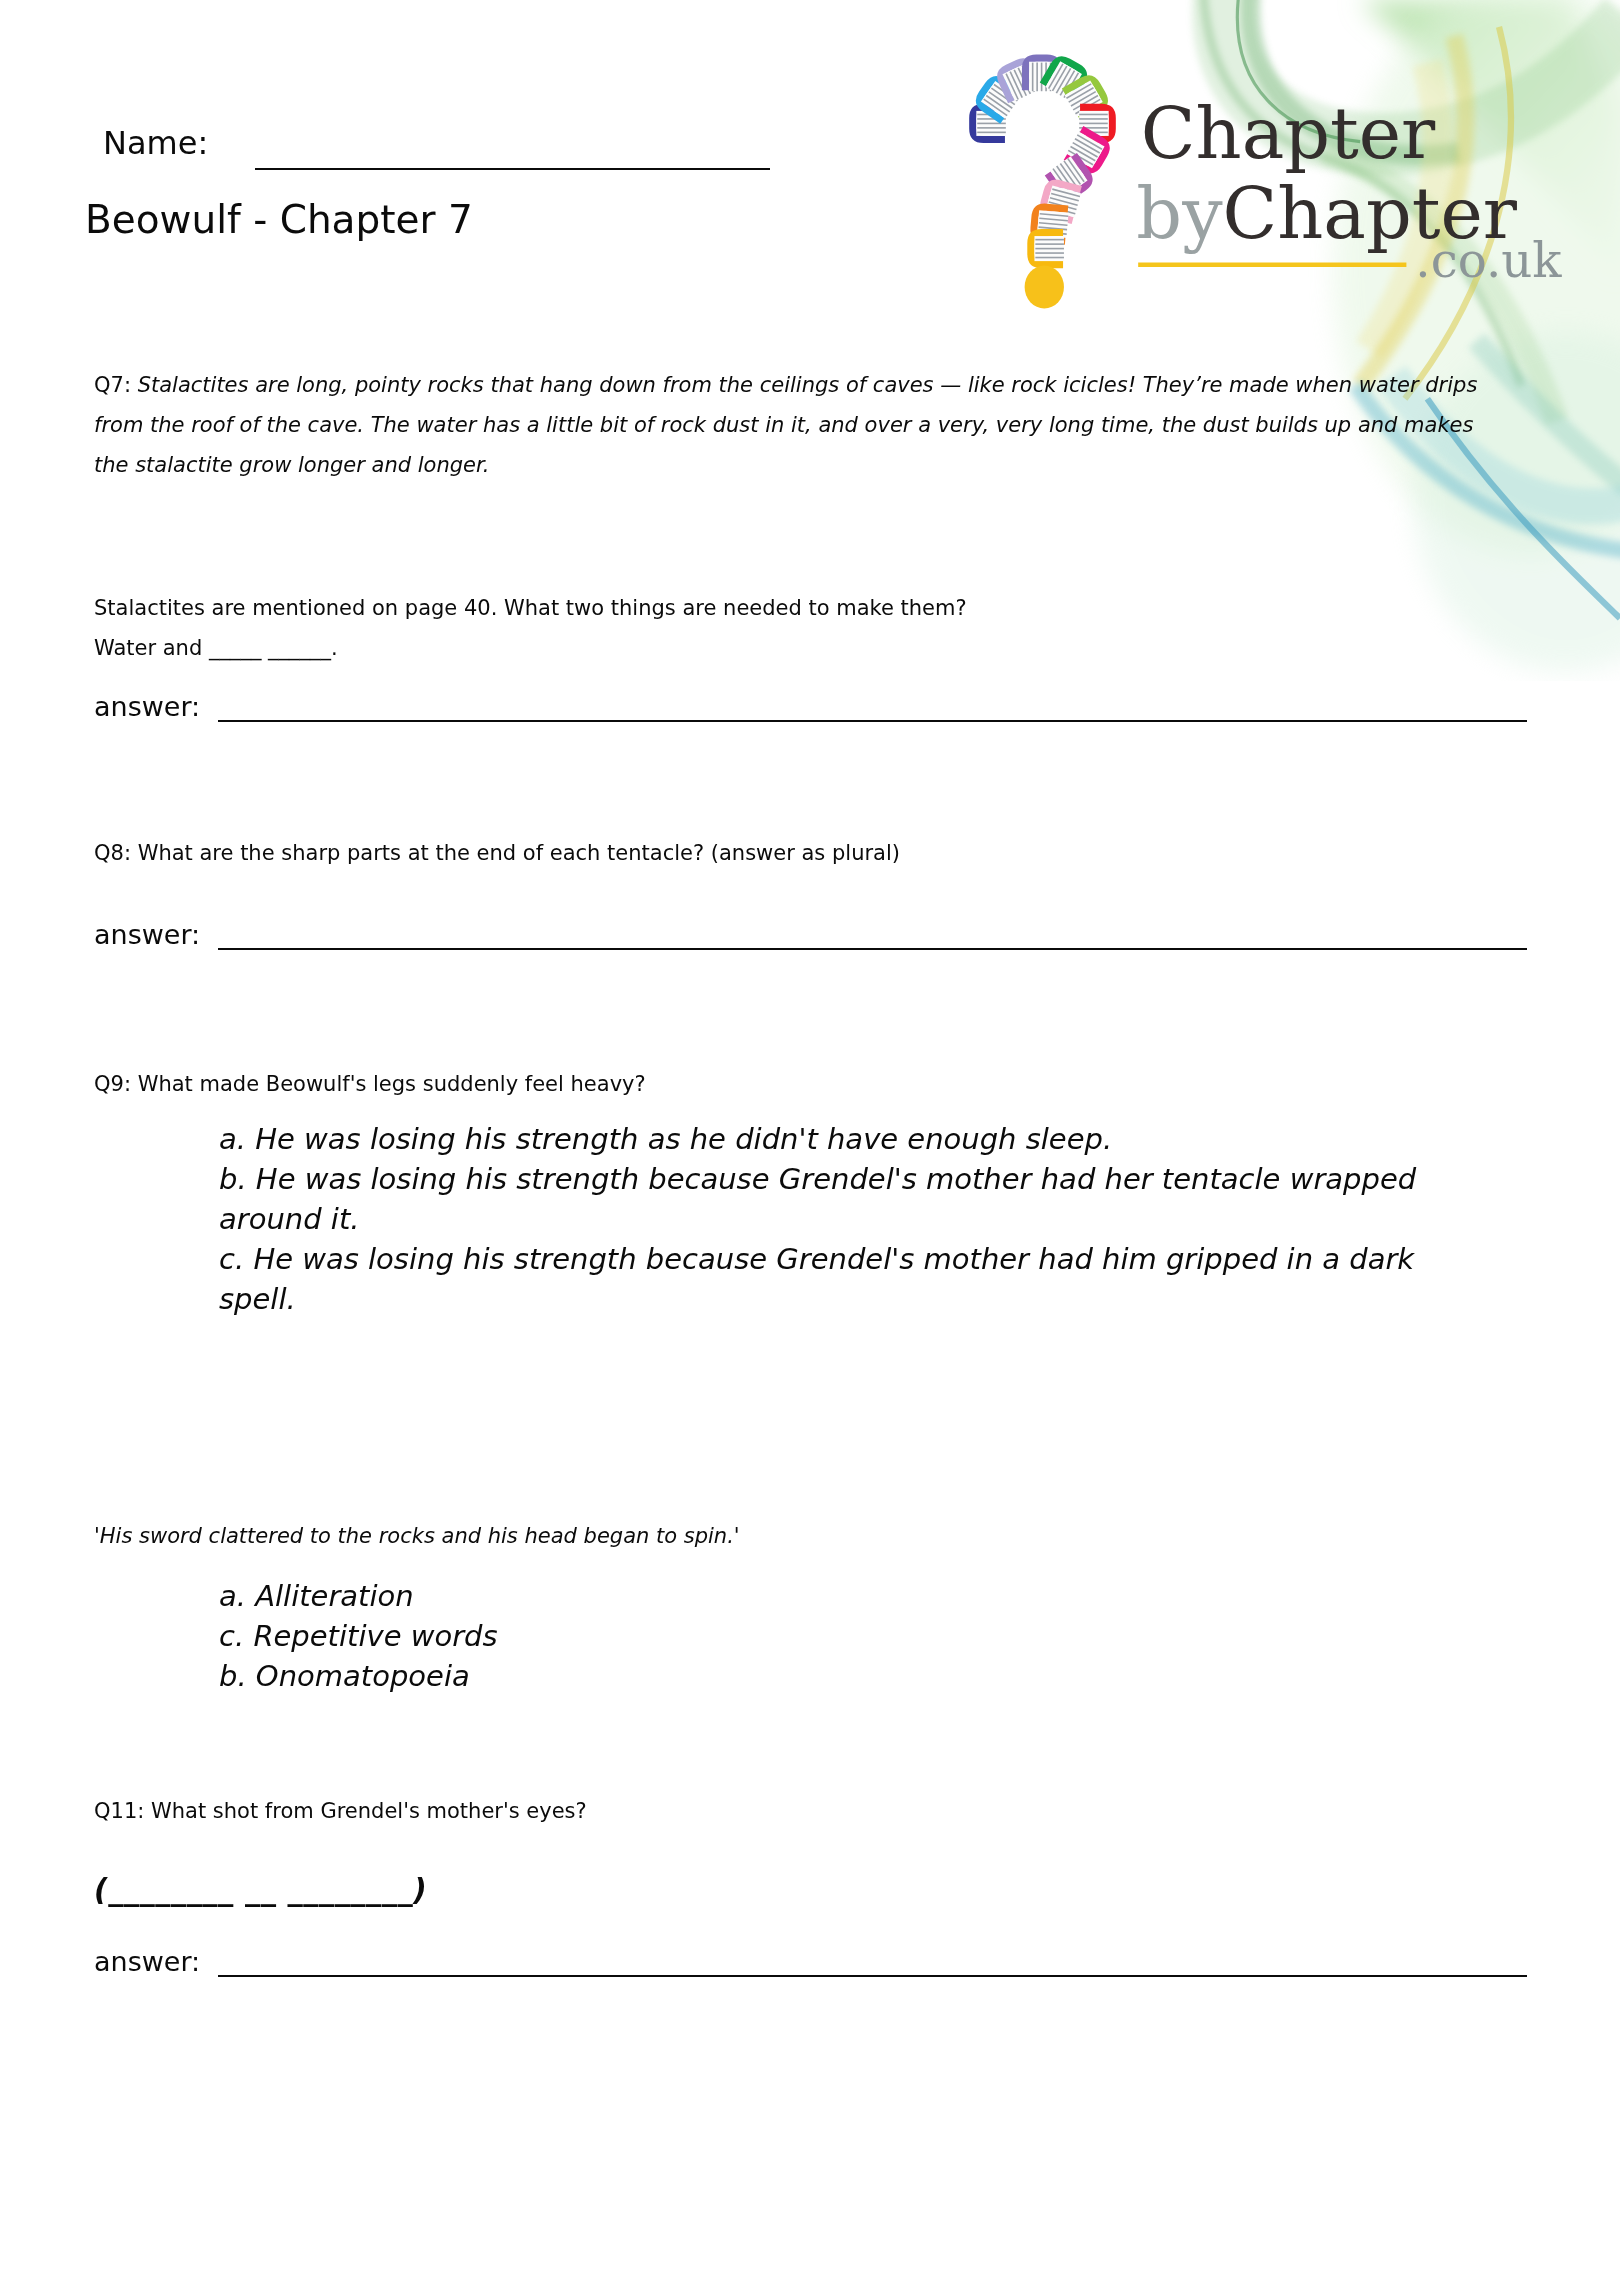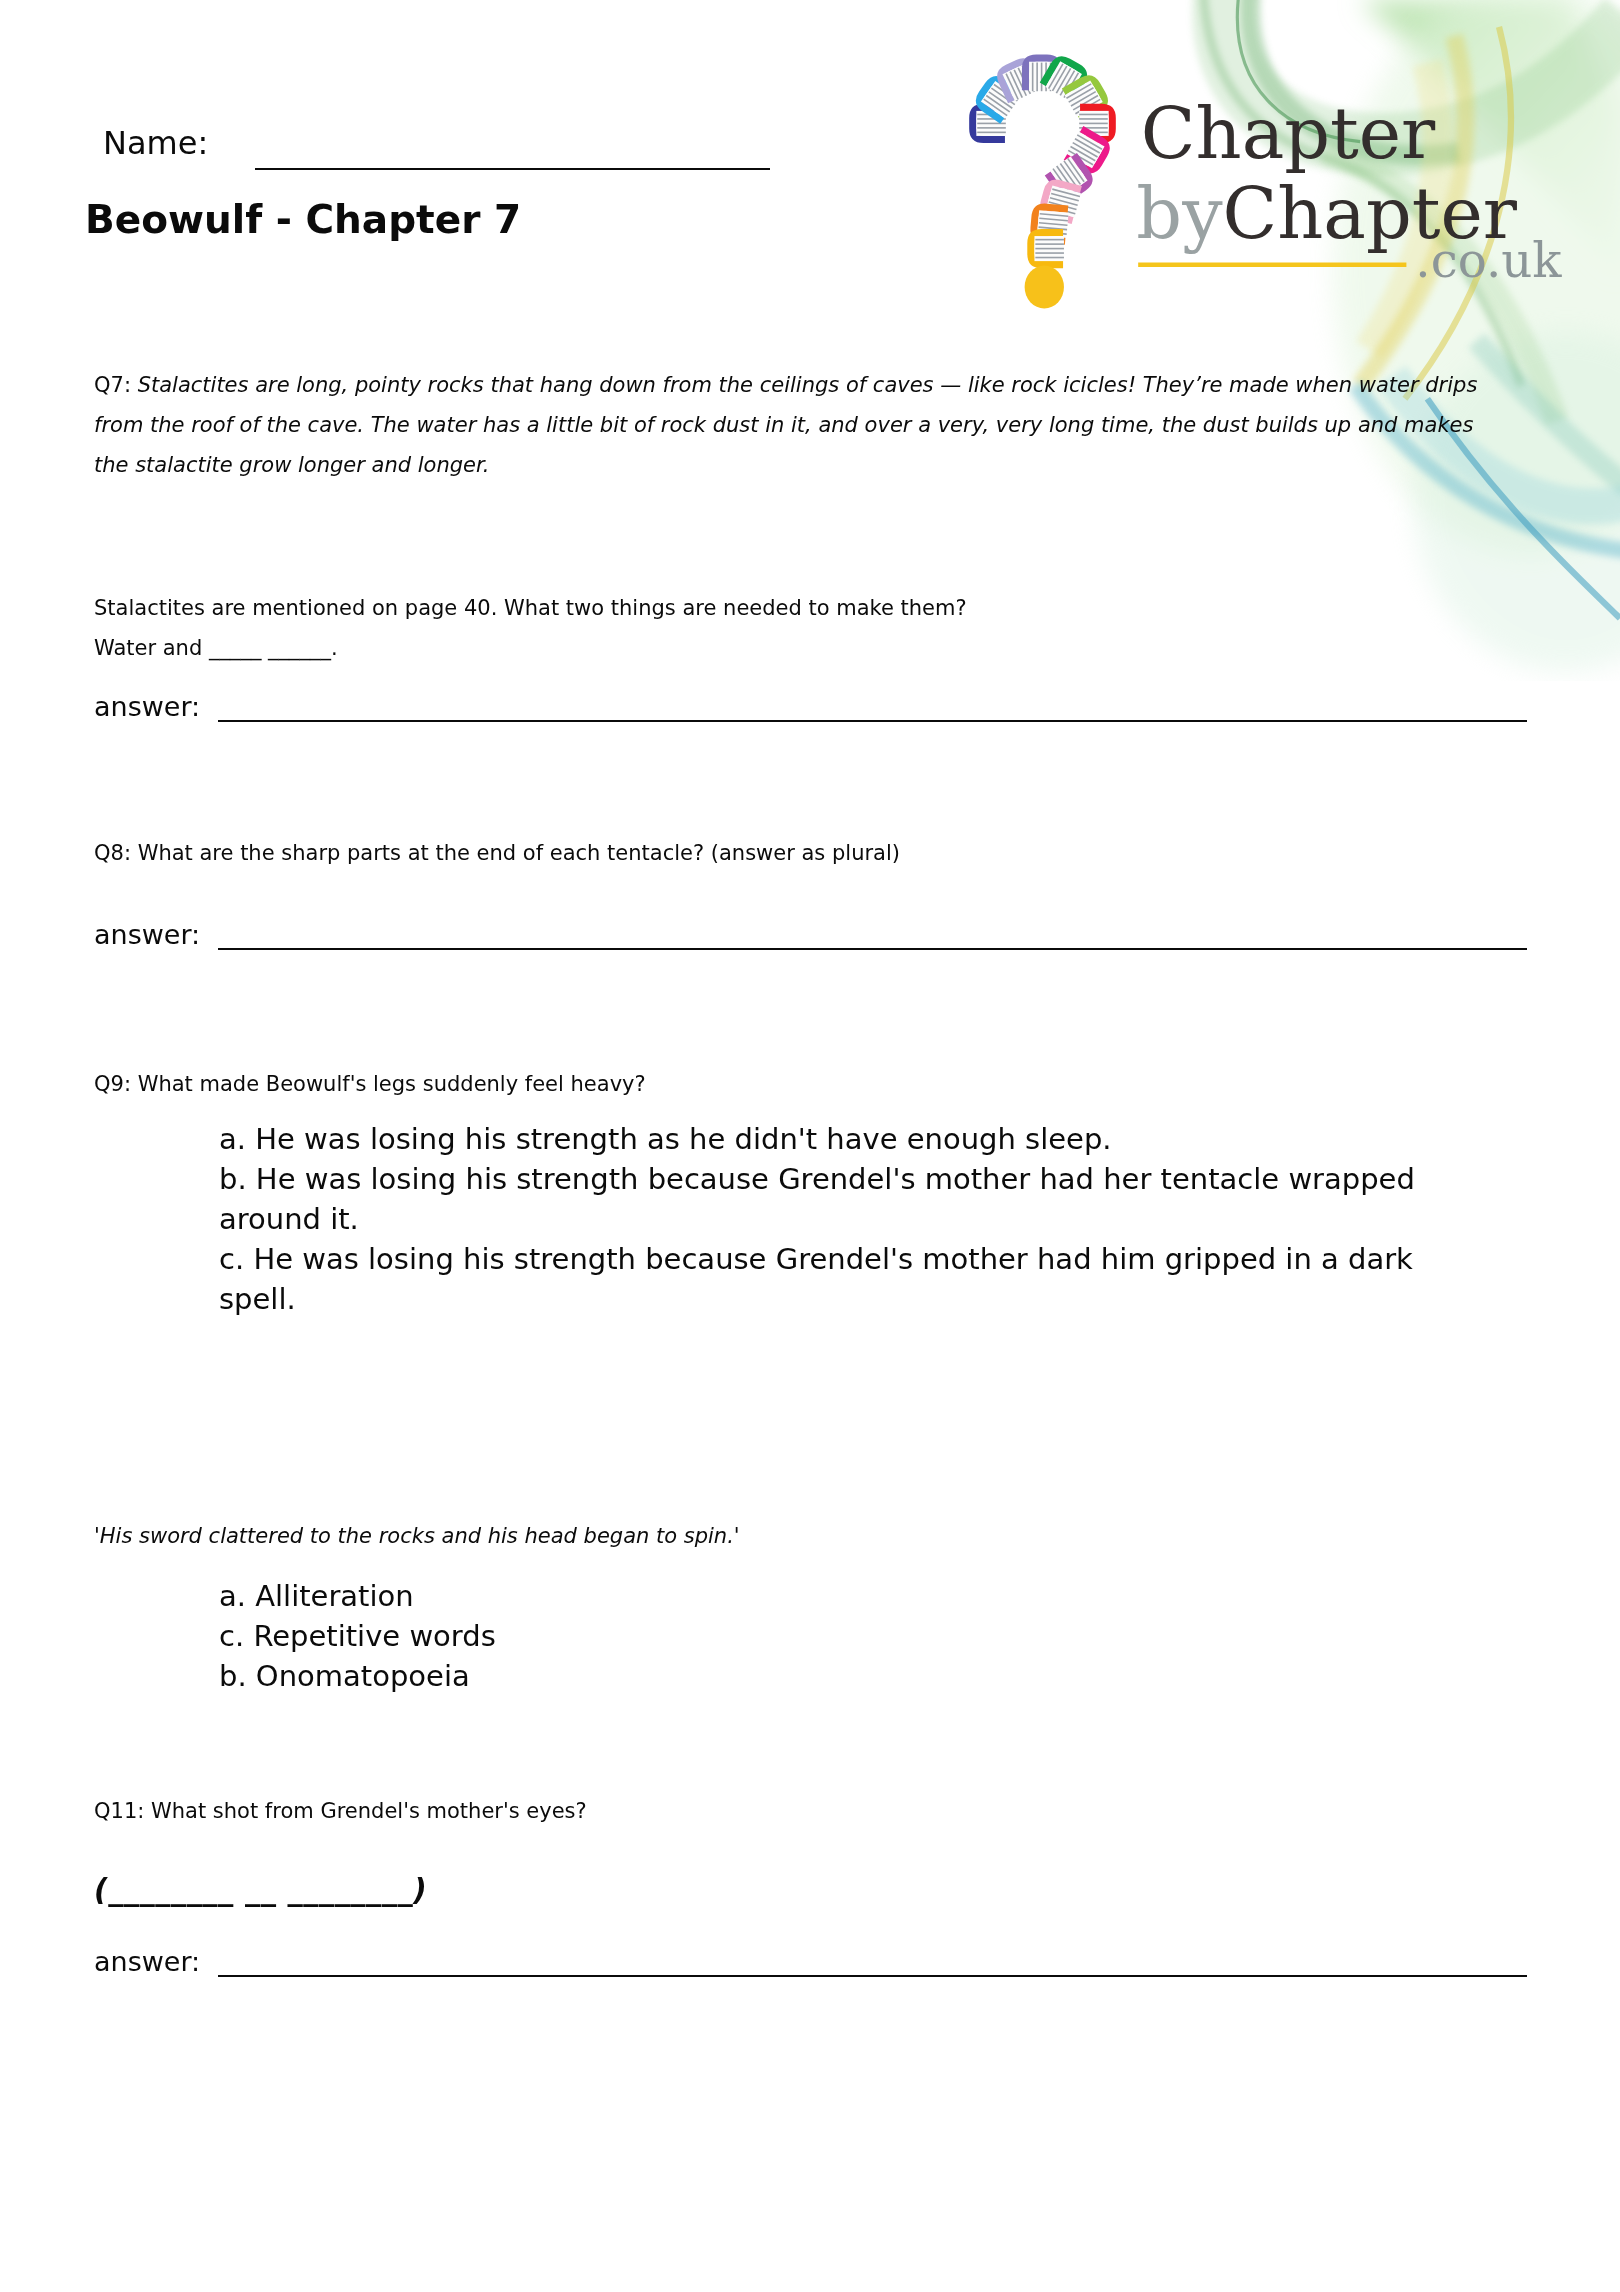--- a/index.html
+++ b/index.html
@@ -11,31 +11,31 @@
   .swoosh { position:absolute; top:0; right:0; pointer-events:none; }
   .logo { position:absolute; left:948px; top:34px; }
   .logo text { font-family:"DejaVu Serif", serif; }
   .logo-word { font-size:80px; fill:#332e2d; }
   .logo-by { fill:#9aa2a3; }
   .logo-domain-text { font-size:54px; fill:#8c9698; }
 
   .name-label { position:absolute; left:103px; top:124px; font-size:32px; }
   .name-line  { position:absolute; left:255px; top:136px; width:515px; height:32px;
                 border-bottom:2.7px solid #0b0b0b; }
-  .page-title { position:absolute; left:85px; top:197px; font-size:39px; font-weight:bold; }
+  .page-title { position:absolute; left:85px; top:197px; font-size:39px; font-weight:normal; }
 
   .q { position:absolute; left:94px; font-size:21px; line-height:40px; }
   .italic { font-style:italic; }
 
   .answer-row { position:absolute; left:94px; width:1433px;
                 display:flex; align-items:flex-end; }
   .answer-label { font-size:27px; line-height:30px; white-space:nowrap;text-align:center; }
   .answer-line { flex:1; margin-left:18px; height:30px; border-bottom:2.7px solid #0b0b0b; }
 
-  .options { position:absolute; left:219px; font-size:29px; line-height:40px; }
+  .options { position:absolute; left:219px; font-size:29px; line-height:40px;font-style:italic; }
   .option { }
   .hint { font-size:29.6px; letter-spacing:0.9px;font-weight:bold; }
 </style>
 </head>
 <body>
 
 <div class="page">
 
   <svg class="swoosh" width="681" height="681" viewBox="0 0 760 760">
     <defs>

